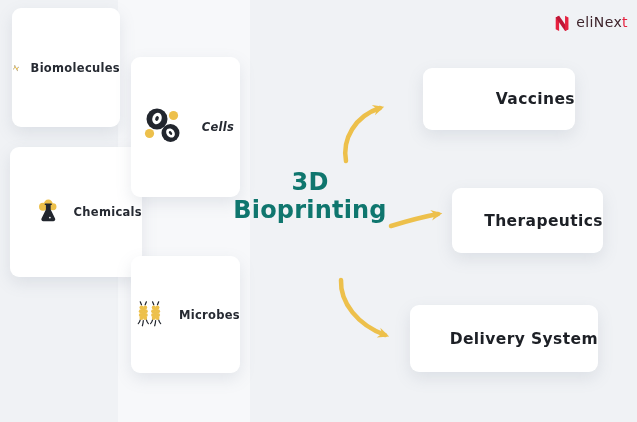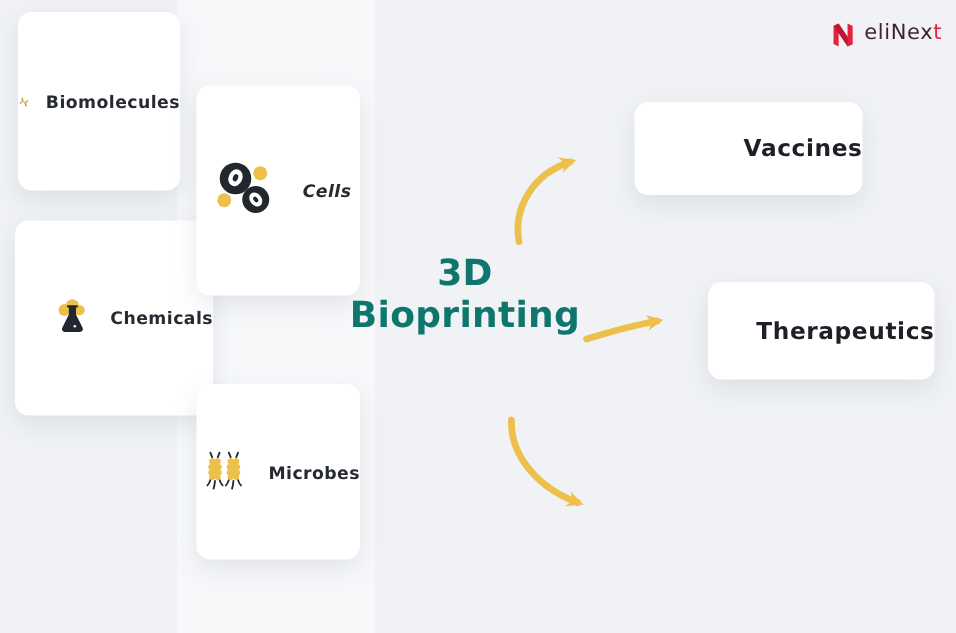--- a/index.html
+++ b/index.html
@@ -31,21 +31,21 @@
     font-size:15.5px;font-weight:700;color:#1d2026;letter-spacing:0.4px;
     text-align:center;
   }
   
   .c-biomolecules{left:12px;top:8px;width:108px;height:119px;}
   .c-chemicals{left:10px;top:147px;width:108px;height:130px;padding-left:24px;}
   .c-biomaterials{left:10px;top:292px;width:108px;height:125px;}
   .c-cells{left:131px;top:57px;width:109px;height:140px;font-style:italic;}
   .c-microbes{left:131px;top:212px;width:109px;height:117px;margin-top:44px;}
   .c-vaccines{left:423px;top:68px;width:152px;height:62px;}
-  .c-therapeutics{left:472px;top:188px;width:151px;height:65px;}
+  .c-therapeutics{left:452px;top:188px;width:151px;height:65px;}
   .c-delivery{left:410px;top:305px;width:188px;height:67px;}
 
   .title{
     position:absolute;left:220px;top:169px;width:180px;
     text-align:center;font-size:24px;font-weight:800;color:#0f766e;
     line-height:1.16;letter-spacing:0.2px;
   }
   .arrows{position:absolute;left:0;top:0;pointer-events:none;}
 
   .logo{
@@ -171,20 +171,23 @@
       <path d="M341,280 C340,303 358,325 385,335" marker-end="url(#ah)"></path>
     </g>
   </svg>
 
   <div class="card out-card c-vaccines">
     <div class="out-label">Vaccines</div>
   </div>
   <div class="card out-card c-therapeutics">
     <div class="out-label">Therapeutics</div>
   </div>
+  <div class="card out-card c-delivery">
+    <div class="out-label">Delivery System</div>
+  </div>
 
   <div class="logo">
     <svg width="17" height="19" viewBox="0 0 20 22">
       <polygon points="2,5 6,3 6,21 2,19" fill="#e6213f"></polygon>
       <polygon points="2,5 6,3 17,19 13,21" fill="#bf1636"></polygon>
       <polygon points="13,3 17,5 17,19 13,21" fill="#e6213f"></polygon>
     </svg>
     <span class="logo-text"><span>eliNex</span><span class="logo-t">t</span></span>
   </div>
 

